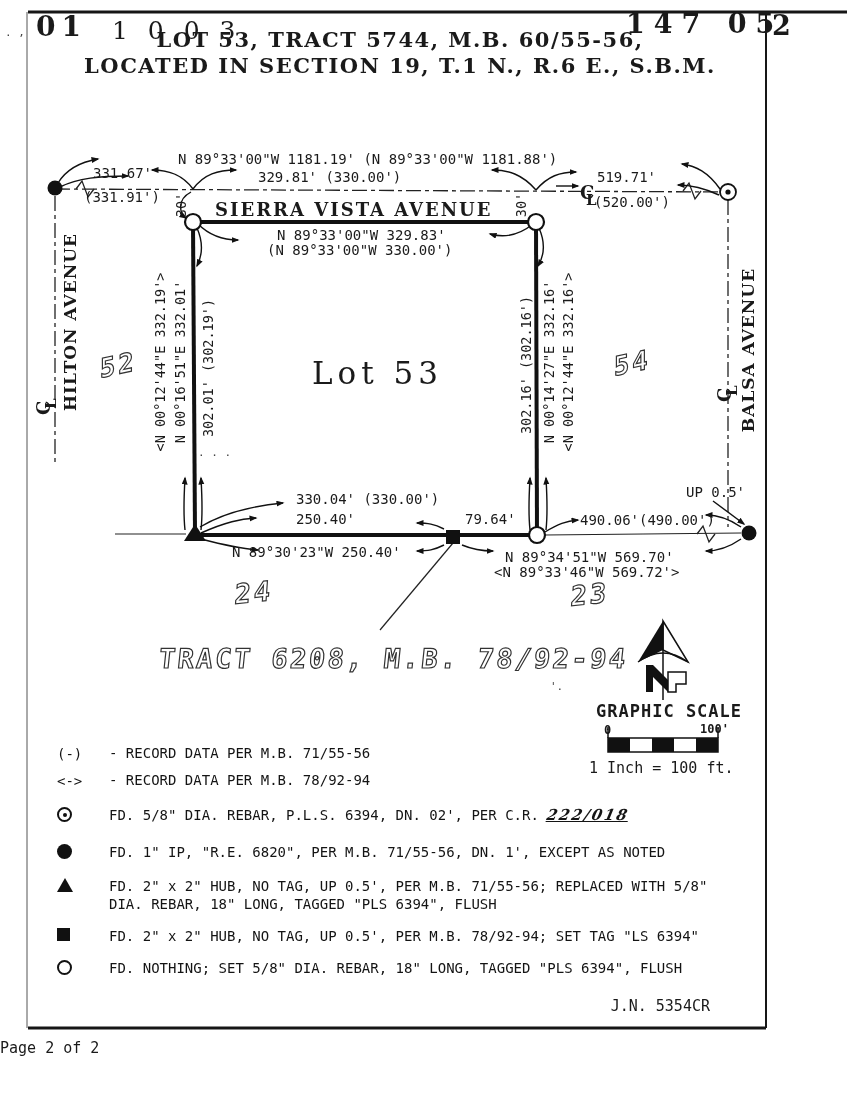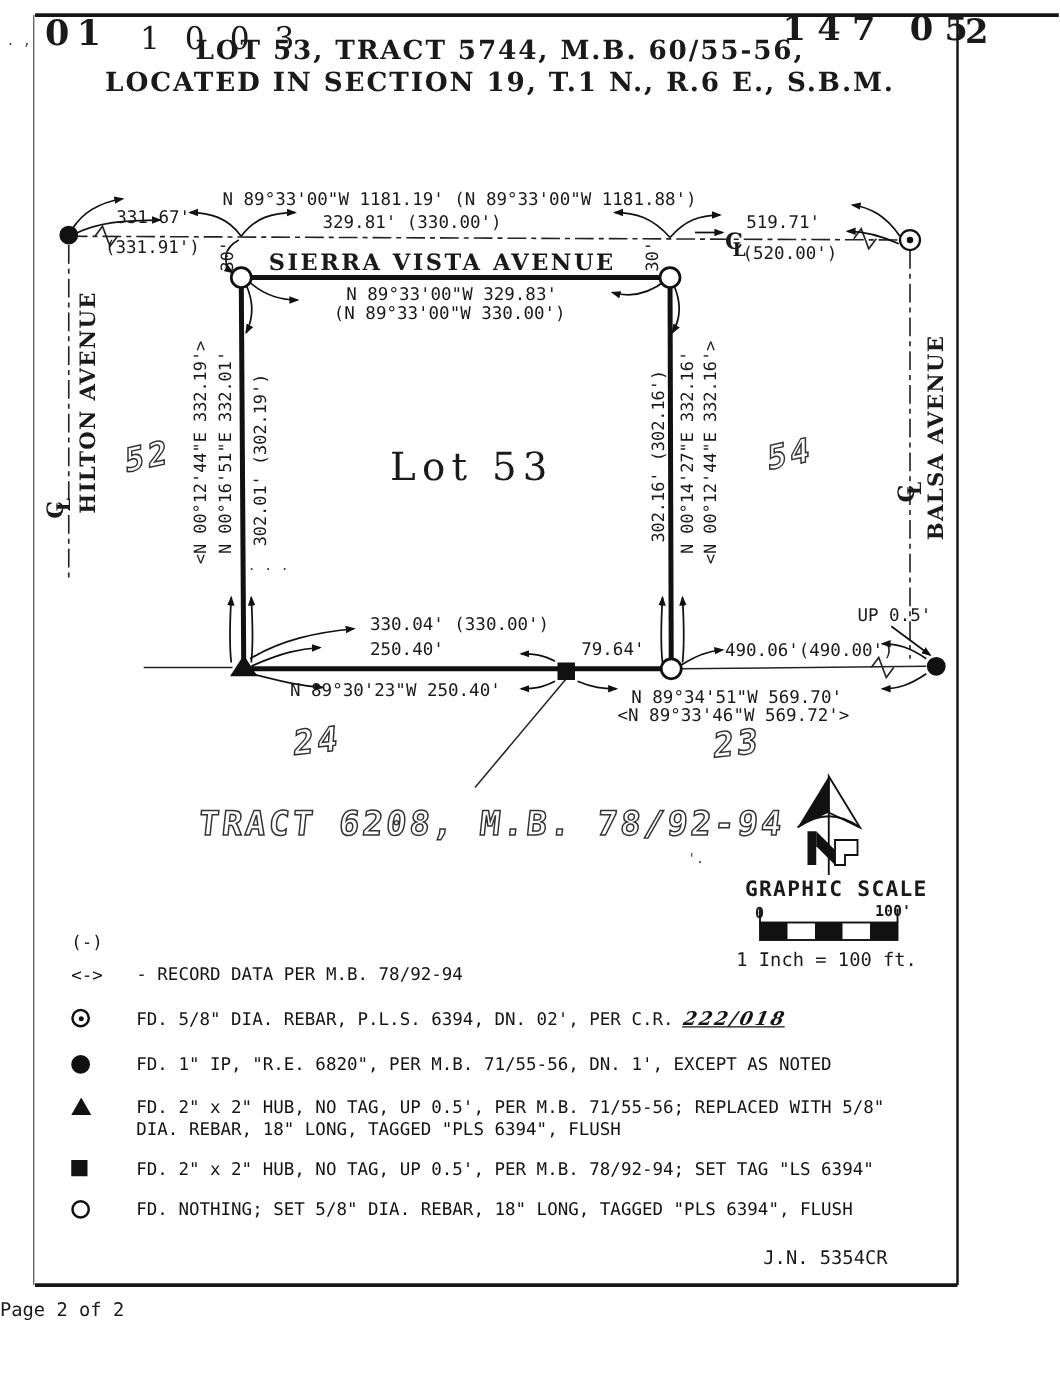--- a/index.html
+++ b/index.html
@@ -198,20 +198,21 @@
 
 <div class="abs plate-num" style="left:36px;top:10px;font-size:28px;letter-spacing:6px;">01</div>
 <div class="abs plate-num" style="left:112px;top:16px;font-size:25px;font-weight:400;letter-spacing:6px;">1 0 0 3</div>
 <div class="abs plate-num" style="left:626px;top:8px;font-size:27px;letter-spacing:9px;">147  05</div>
 <div class="abs plate-num" style="left:772px;top:10px;font-size:27px;">2</div>
 <div class="abs title" style="top:27px;">LOT 53, TRACT 5744, M.B. 60/55-56,</div>
 <div class="abs title" style="top:53px;">LOCATED IN SECTION 19, T.1 N., R.6 E., S.B.M.</div>
 
 <div class="lrow" style="top:744px;">
   <div class="sym symtxt">(-)</div>
+  <div>- RECORD DATA PER M.B. 71/55-56</div>
 </div>
 <div class="lrow" style="top:771px;">
   <div class="sym symtxt">&lt;-&gt;</div>
   <div>- RECORD DATA PER M.B. 78/92-94</div>
 </div>
 <div class="lrow" style="top:806px;">
   <div class="sym">
       <span class="shape-circledot"></span>
     </div>
   <div><span>FD. 5/8" DIA. REBAR, P.L.S. 6394, DN. 02', PER C.R.</span>

